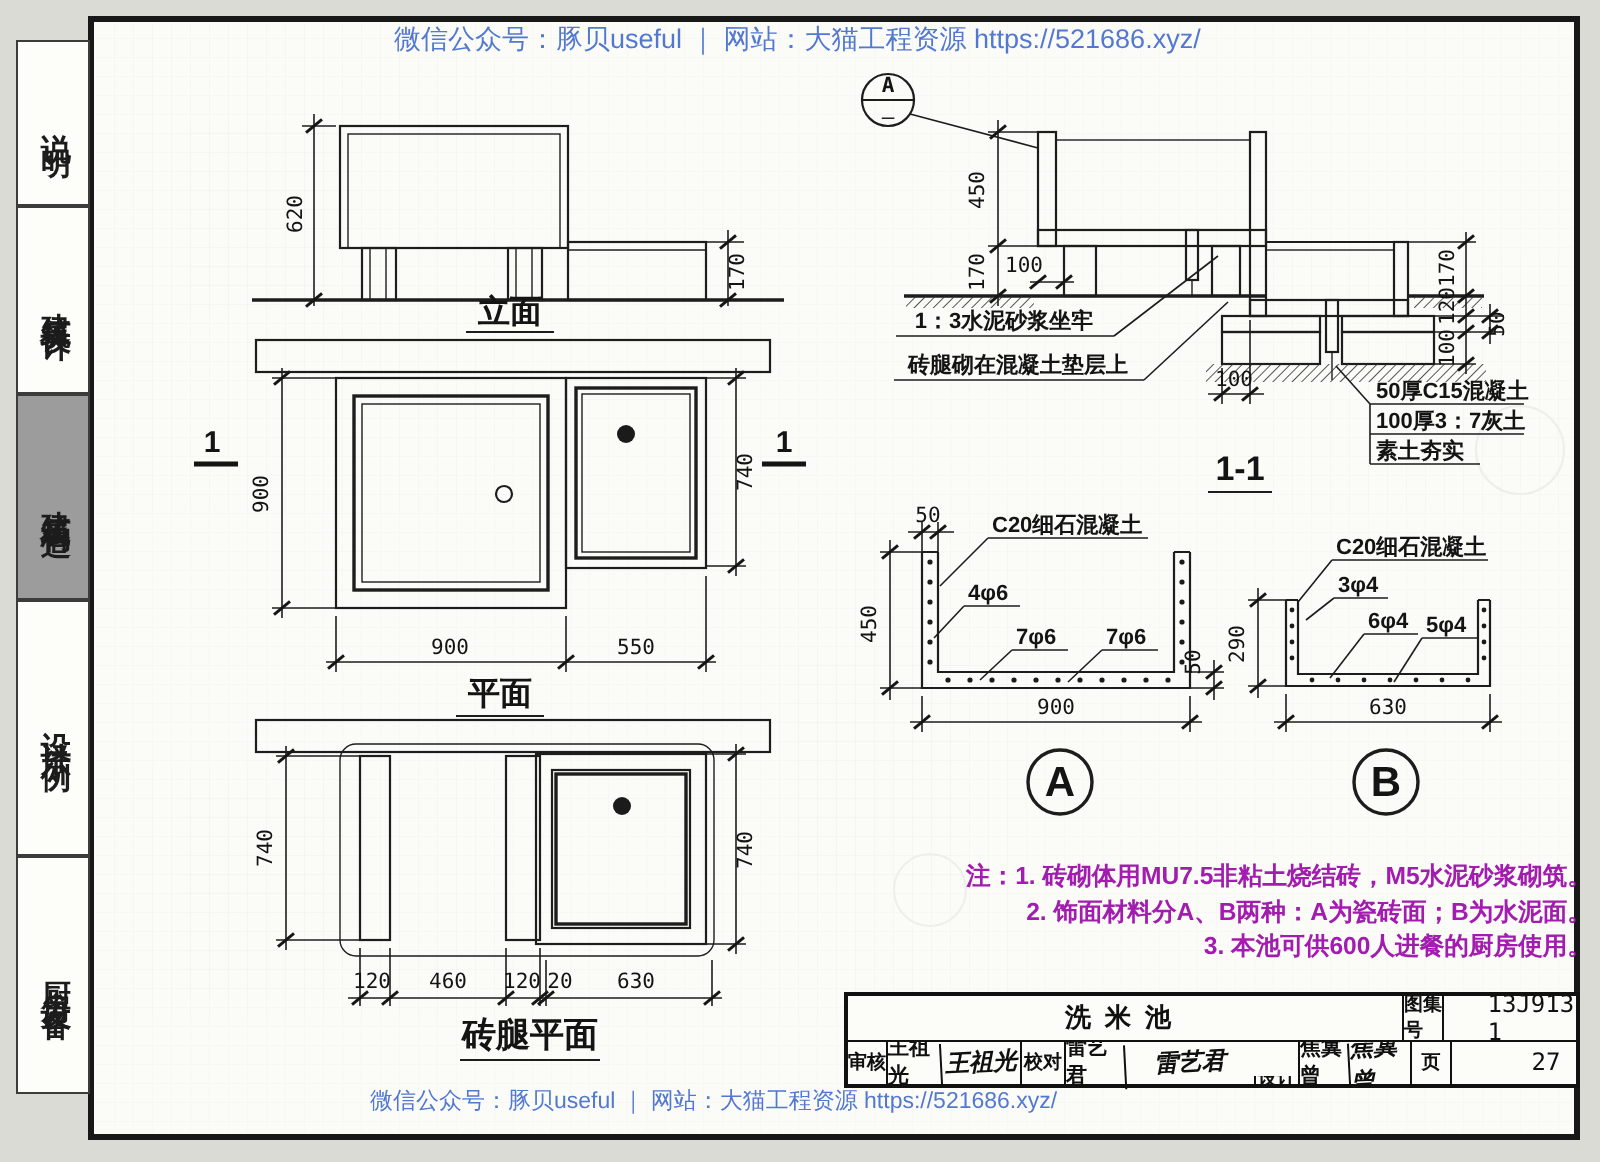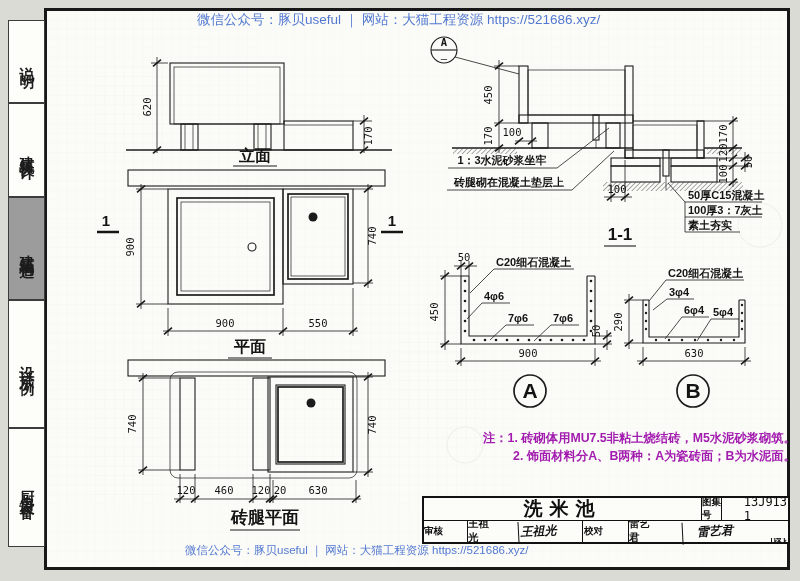--- a/index.html
+++ b/index.html
@@ -30,25 +30,25 @@
   .mk{font:700 15px "Liberation Sans",sans-serif;text-anchor:middle;}
   .big{font:700 21px "Liberation Sans",sans-serif;text-anchor:middle;}
   
   .notes{position:absolute;left:483px;top:430px;z-index:4;font-size:12.3px;font-weight:600;
          color:#a21caf;line-height:17.6px;white-space:nowrap;}
   .notes .cont{padding-left:27px;text-align:right;}
   
   .tblock{position:absolute;left:422px;top:496px;width:368px;height:48px;border:2px solid #111;
           box-sizing:border-box;background:#fcfcf9;z-index:4;display:flex;flex-direction:column;}
   .tb-r{display:flex;flex:1;min-height:0;}
-  .tb-r2{border-top:1.5px solid #111;gap:24px;}
+  .tb-r2{border-top:1.5px solid #111;}
   .tb-c{border-left:1.2px solid #111;display:flex;align-items:center;justify-content:center;
         box-sizing:border-box;overflow:hidden;flex-shrink:0;color:#101010;}
   .tb-c.first{border-left:none;}
-  .tb-title{flex:1;font-size:19px;font-weight:700;letter-spacing:7px;}
+  .tb-title{flex:1;font-size:13px;font-weight:700;letter-spacing:7px;}
   .tb-lab{font-size:9.5px;font-weight:600;}
   .tb-val{font-size:12px;font-family:"DejaVu Sans Mono",monospace;padding-left:28px;}
   .tb-name{font-size:10.5px;font-weight:600;}
   .tb-sig{font-size:12px;font-weight:700;font-style:italic;transform:rotate(-3deg);}
   
   .wm{position:absolute;color:#4a72cf;white-space:nowrap;z-index:6;font-weight:400;opacity:.95;}
   .wm.top{left:197px;top:11px;font-size:13.5px;}
   .wm.bot{left:185px;top:543px;font-size:11.5px;}
 </style>
 </head>
@@ -405,20 +405,21 @@
       <line x1="711" y1="319" x2="739" y2="319" class="dimln"></line>
         <line x1="711" y1="319" x2="697" y2="341" class="dimln"></line>
       <circle cx="693" cy="391" r="16" class="ln2"></circle>
       <text class="big" x="693" y="398">B</text>
     </g>
   </svg>
 
   <div class="notes">
     <div><span>注：</span><span>1. 砖砌体用MU7.5非粘土烧结砖，M5水泥砂浆砌筑。</span></div>
     <div class="cont">2. 饰面材料分A、B两种：A为瓷砖面；B为水泥面。</div>
+    <div class="cont">3. 本池可供600人进餐的厨房使用。</div>
   </div>
 
   <div class="tblock">
     <div class="tb-r">
       <div class="tb-c first tb-title">洗米池</div>
       <div class="tb-c tb-lab" style="width:20px;">图集号</div>
       <div class="tb-c tb-val" style="width:67px;">13J913-1</div>
     </div>
     <div class="tb-r tb-r2">
       <div class="tb-c first tb-lab" style="width:19px;">审核</div>

